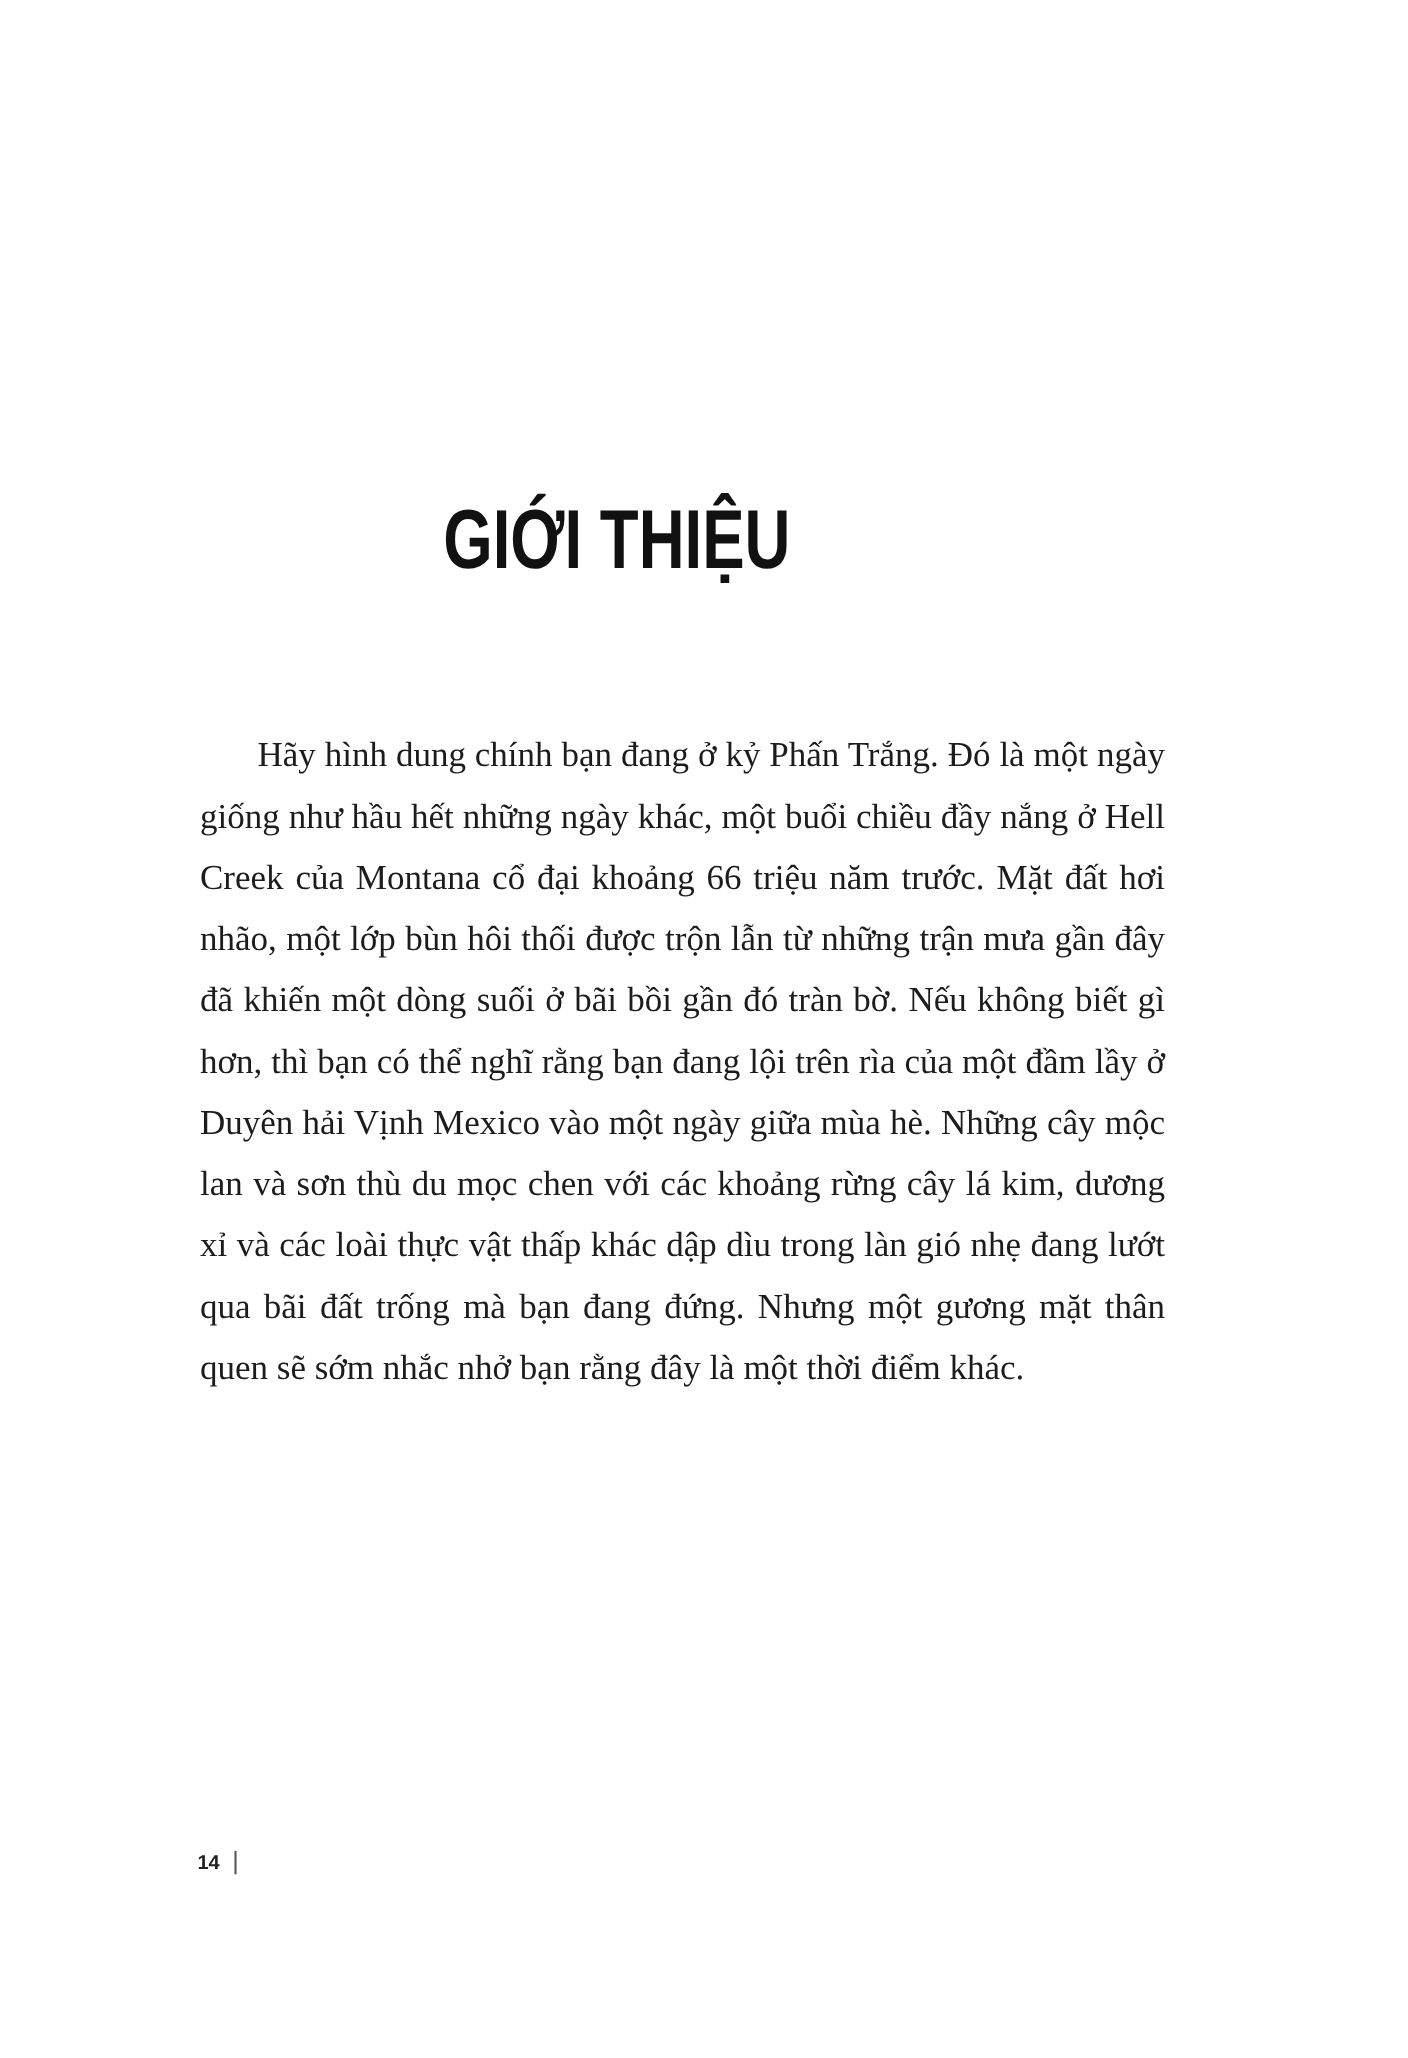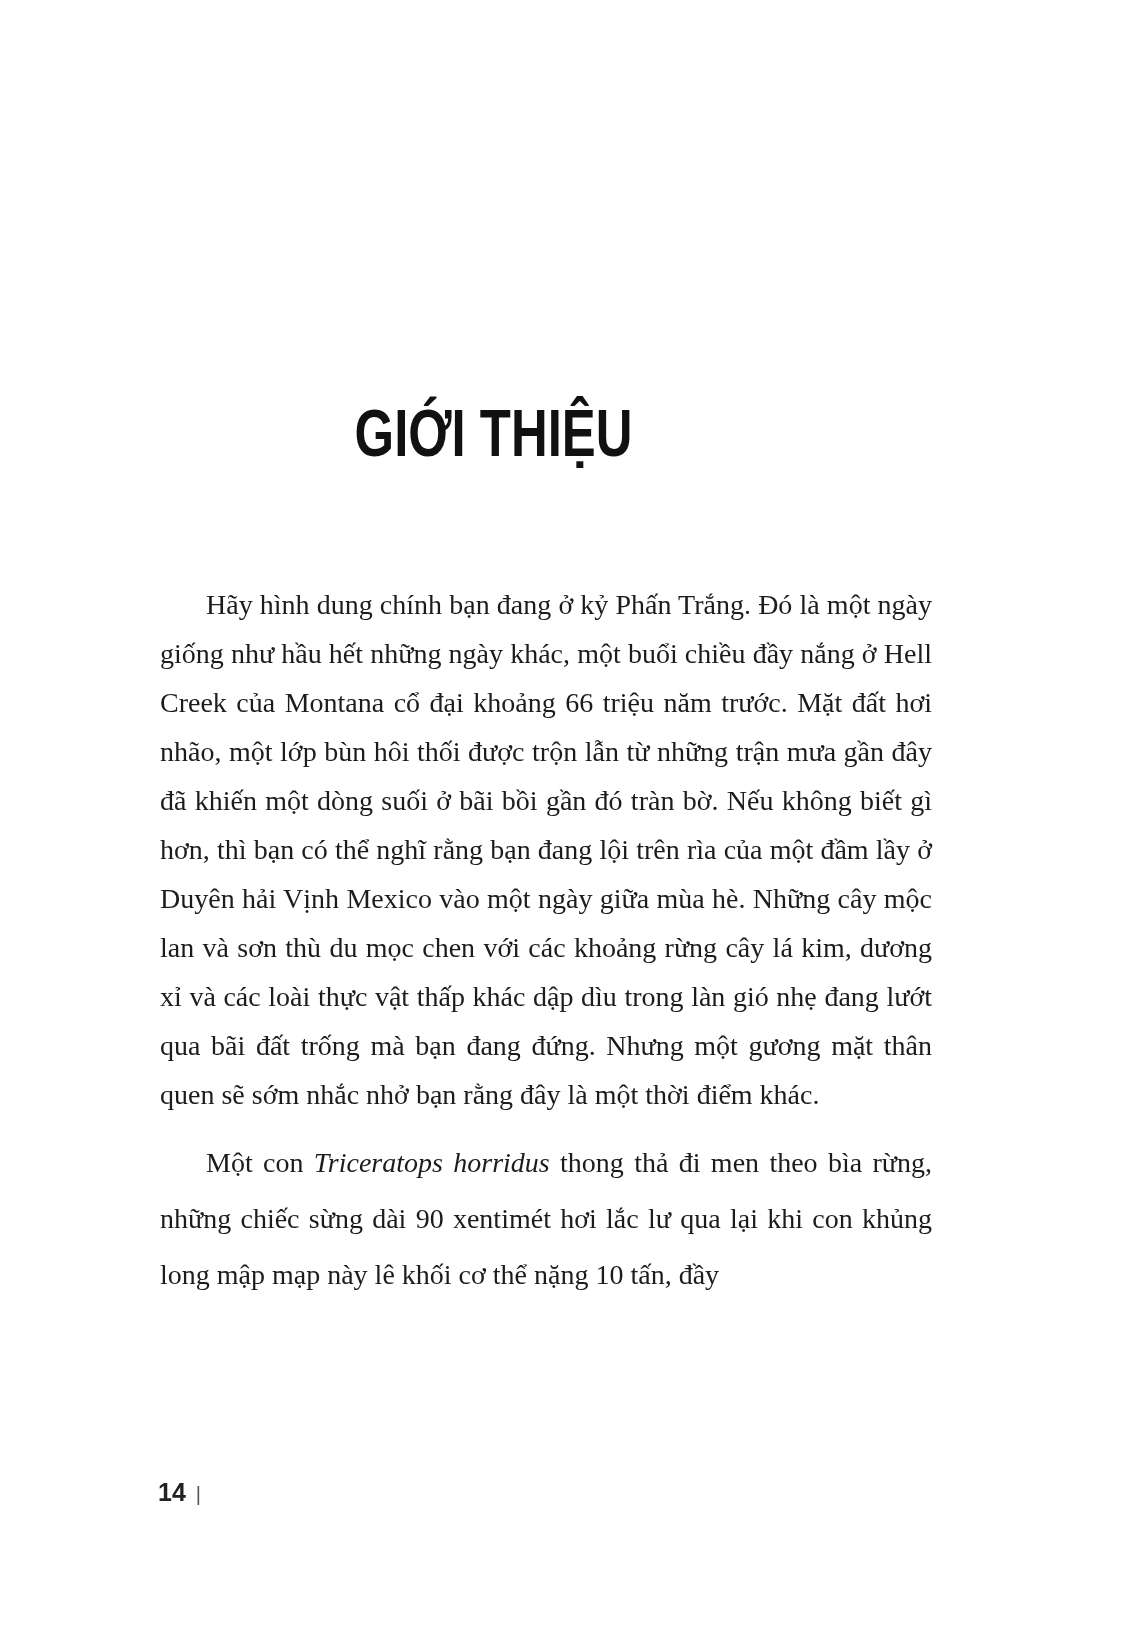--- a/index.html
+++ b/index.html
@@ -60,21 +60,21 @@
     font-size: 20px;
     color: #3a3a3a;
     letter-spacing: 2.5px;
     display: flex;
     align-items: baseline;
     gap: 10px;
     white-space: nowrap;
   }
   .footer .page-number {
     font-weight: bold;
-    font-size: 25px;
+    font-size: 16px;
     color: #222222;
     letter-spacing: 0px;
   }
   .footer .separator {
     color: #555555;
     font-weight: 300;
     letter-spacing: 0px;
   }
   .footer .book-title {
     text-transform: uppercase;
@@ -82,21 +82,20 @@
 </style>
 </head>
 <body>
 
 <div class="page">
 
   <h1 class="chapter-title">GIỚI THIỆU</h1>
 
   <div class="body-text">
     <p>Hãy hình dung chính bạn đang ở kỷ Phấn Trắng. Đó là một ngày giống như hầu hết những ngày khác, một buổi chiều đầy nắng ở Hell Creek của Montana cổ đại khoảng 66 triệu năm trước. Mặt đất hơi nhão, một lớp bùn hôi thối được trộn lẫn từ những trận mưa gần đây đã khiến một dòng suối ở bãi bồi gần đó tràn bờ. Nếu không biết gì hơn, thì bạn có thể nghĩ rằng bạn đang lội trên rìa của một đầm lầy ở Duyên hải Vịnh Mexico vào một ngày giữa mùa hè. Những cây mộc lan và sơn thù du mọc chen với các khoảng rừng cây lá kim, dương xỉ và các loài thực vật thấp khác dập dìu trong làn gió nhẹ đang lướt qua bãi đất trống mà bạn đang đứng. Nhưng một gương mặt thân quen sẽ sớm nhắc nhở bạn rằng đây là một thời điểm khác.</p>
-    <p><span>Một con </span><span class="italic">Triceratops horridus</span><span> thong thả đi men theo bìa rừng, những chiếc sừng dài 90 xentimét hơi lắc lư qua lại khi con khủng long mập mạp này lê khối cơ thể nặng 10 tấn, đầy</span></p>
   </div>
 
   <div class="footer">
     <span class="page-number">14</span>
     <span class="separator">|</span>
   </div>
 
 </div>
 
 </body></html>

